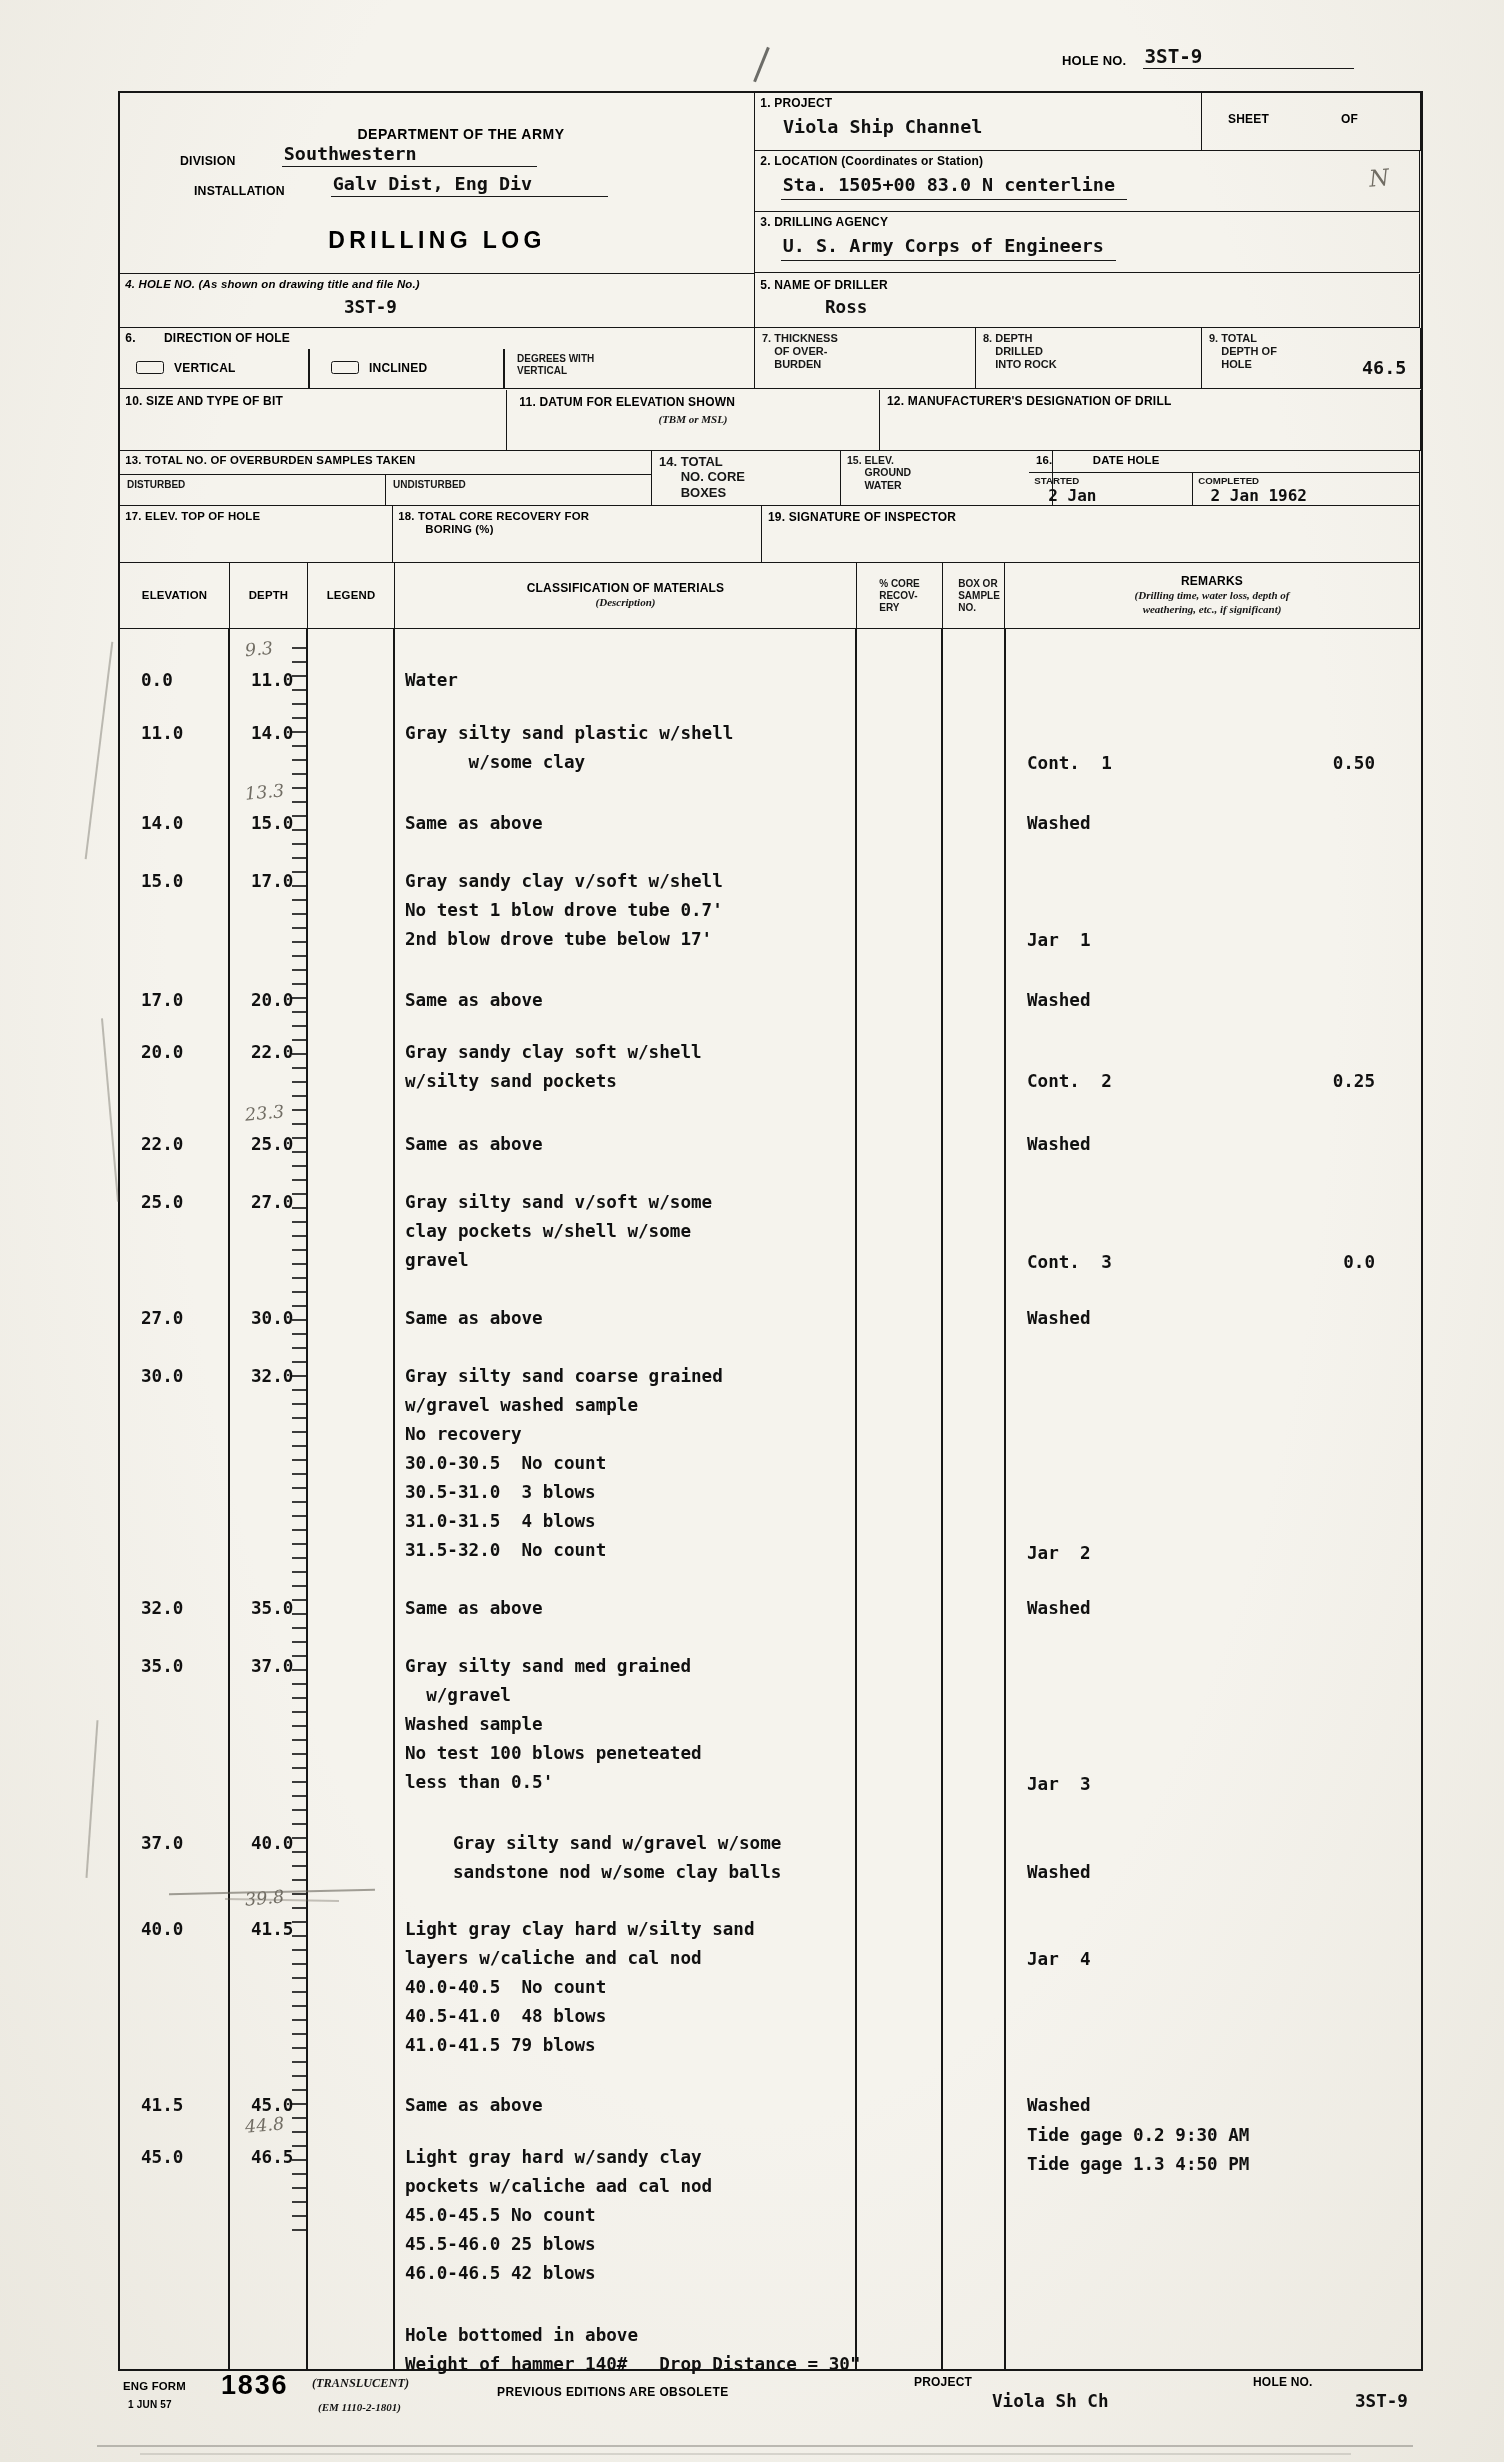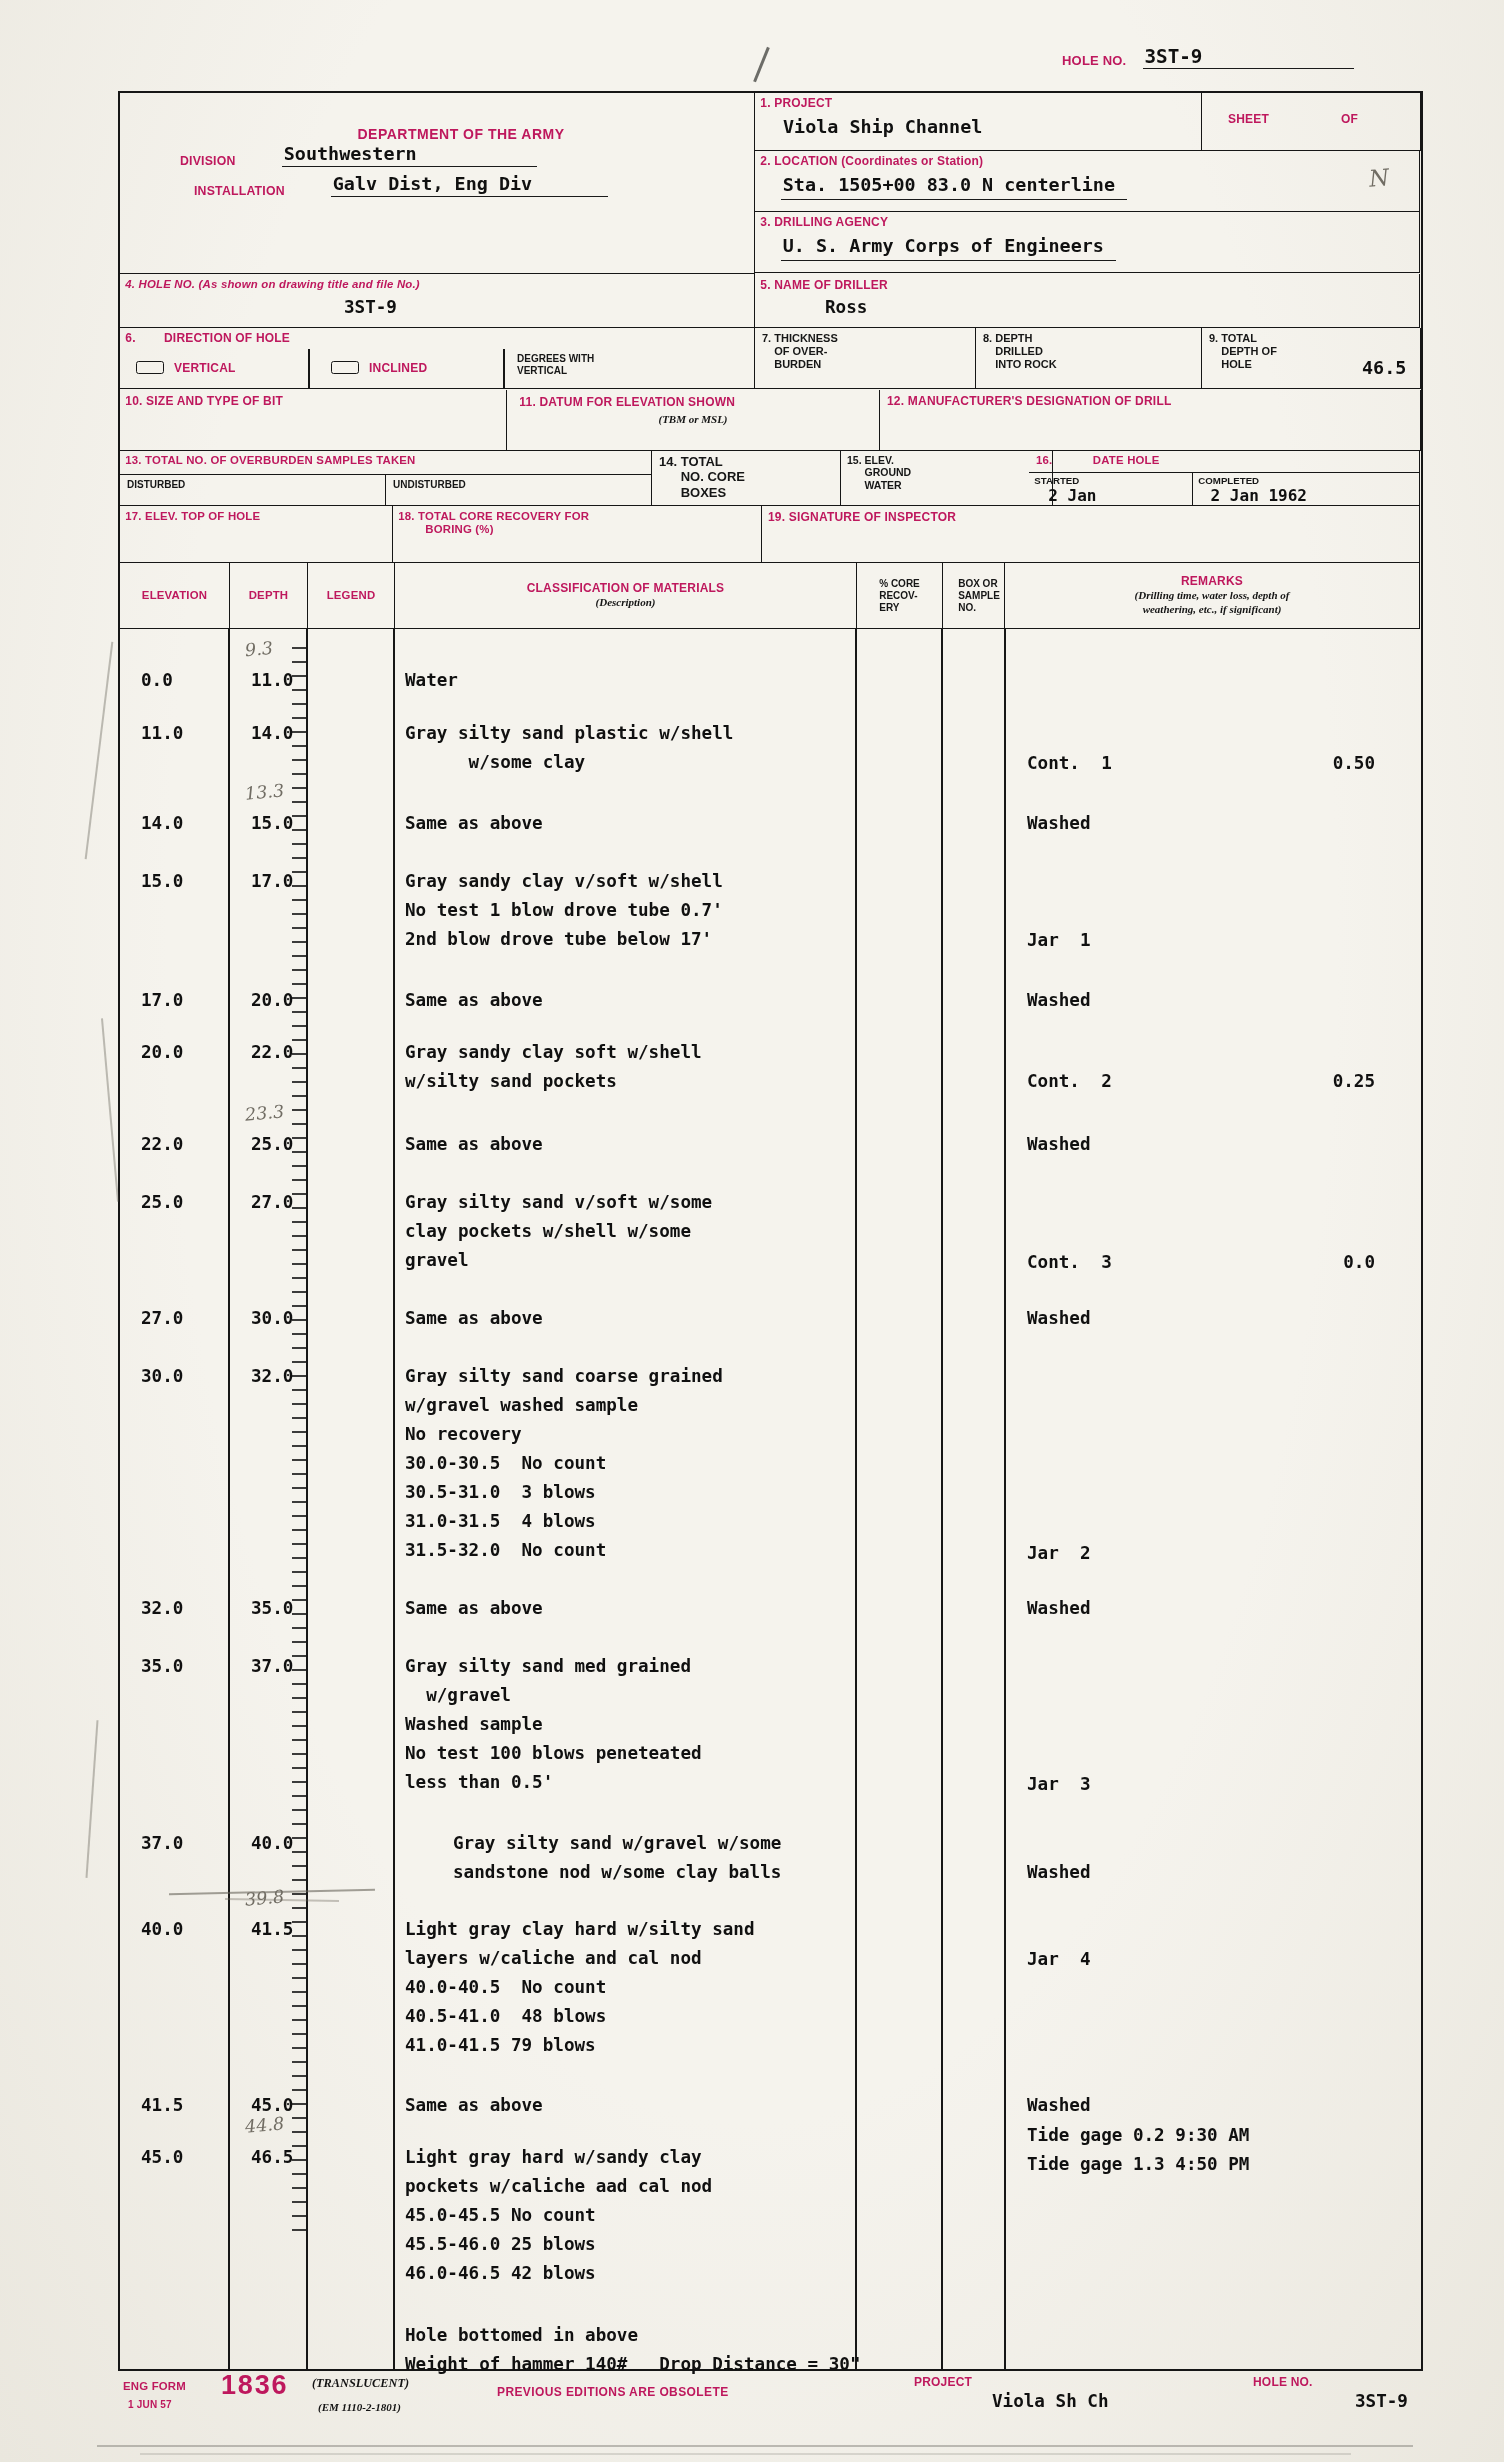--- a/index.html
+++ b/index.html
@@ -3,21 +3,21 @@
 <meta charset="utf-8">
 <style>
   html,body{margin:0;padding:0;}
   body{
     width:1504px;height:2462px;position:relative;
     background:radial-gradient(ellipse at 50% 38%, #f5f3ed 55%, #eae7de 100%);
     font-family:"Liberation Sans","DejaVu Sans",sans-serif;
     color:#141414;
   }
   .abs{position:absolute;}
-  .lbl{font:700 12px/1.22 "Liberation Sans","DejaVu Sans",sans-serif;color:#be185d;letter-spacing:0.2px;}
+  .lbl{font:700 12px/1.22 "Liberation Sans","DejaVu Sans",sans-serif;color:#000000;letter-spacing:0.2px;}
   .lbl-sm{font:700 10px/1.2 "Liberation Sans",sans-serif;color:#161616;}
   .ital{font:italic 700 11px/1.25 "Liberation Serif","DejaVu Serif",serif;}
   .mono{font:700 17.6px/29px "DejaVu Sans Mono","Liberation Mono",monospace;color:#101010;}
   .mono-sm{font:700 16px/21px "DejaVu Sans Mono","Liberation Mono",monospace;color:#101010;}
   .pre{white-space:pre-wrap;}
   .u{border-bottom:1.8px solid #1a1a1a;display:inline-block;padding:0 12.3px 0.9px 1.8px;}
   .hand{font:italic 400 17.6px/19.3px "DejaVu Serif",serif;color:#716d64;transform:rotate(-5deg);}
   
   .form{position:absolute;left:118px;top:91px;width:1301px;height:2276px;border:2.6px solid #161616;box-sizing:content-box;}
   .hcell{position:absolute;border-right:1.8px solid #161616;border-bottom:1.8px solid #161616;box-sizing:border-box;}
@@ -50,20 +50,21 @@
 <div class="abs" style="left:760px;top:46px;width:2.6px;height:37px;background:#4a4a46;transform:rotate(22deg);opacity:.8;"></div>
 
 <div class="form">
 
   <div class="hcell" style="left:0;top:0;width:635px;height:181px;">
     <div class="abs lbl" style="left:0;top:33px;width:100%;text-align:center;font-size:14px;letter-spacing:0.5px;margin-left:24px;">DEPARTMENT OF THE ARMY</div>
     <div class="abs lbl" style="left:60px;top:61px;font-size:12.3px;">DIVISION</div>
     <div class="abs mono u" style="left:162px;top:49px;min-width:241px;font-size:18.4px;line-height:23px;">Southwestern</div>
     <div class="abs lbl" style="left:74px;top:91px;font-size:12.3px;">INSTALLATION</div>
     <div class="abs mono u" style="left:211px;top:79px;min-width:263px;font-size:18.4px;line-height:23px;">Galv Dist, Eng Div</div>
+    <div class="abs lbl" style="left:0;top:133px;width:100%;text-align:center;font-size:23px;letter-spacing:4.4px;">DRILLING LOG</div>
   </div>
 
   <div class="hcell" style="left:635px;top:0;width:447px;height:58px;">
     <div class="abs lbl" style="left:5.3px;top:2.6px;">1. PROJECT</div>
     <div class="abs mono" style="left:28px;top:21px;font-size:18.4px;line-height:26px;">Viola Ship Channel</div>
   </div>
   <div class="hcell" style="left:1082px;top:0;width:219px;height:58px;">
     <span class="abs lbl" style="left:26px;top:19.3px;">SHEET</span>
     <span class="abs lbl" style="left:139px;top:19.3px;">OF</span>
   </div>

